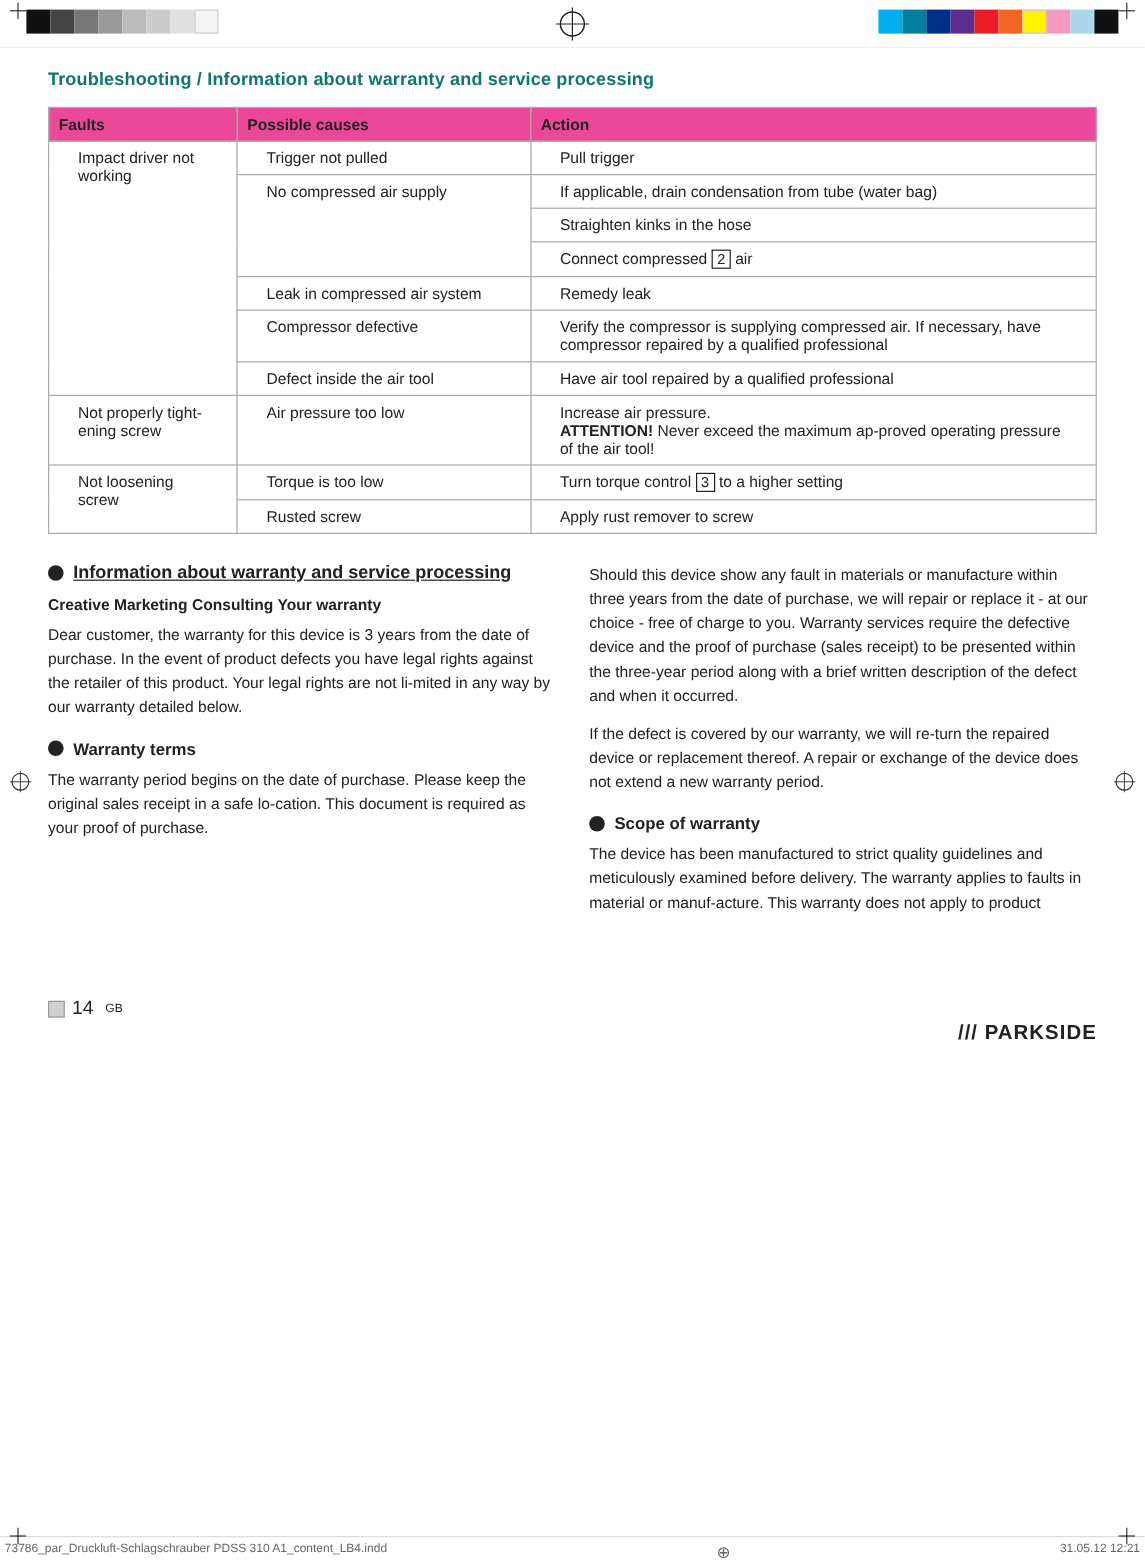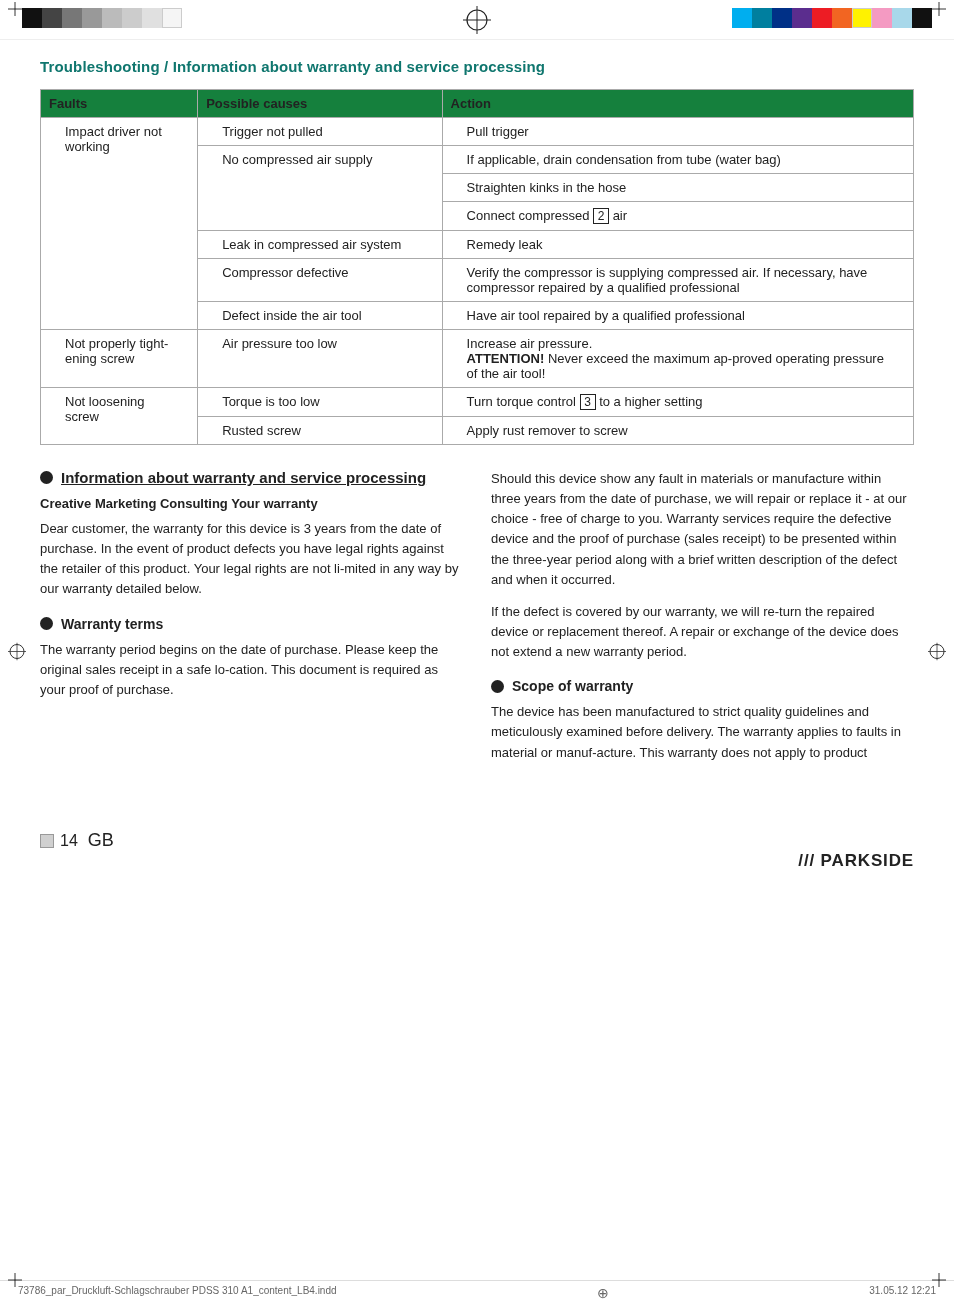--- a/index.html
+++ b/index.html
@@ -38,21 +38,21 @@
 
     
     .trouble-table {
       width: 100%;
       border-collapse: collapse;
       margin-bottom: 24px;
       font-size: 13px;
     }
 
     .trouble-table th {
-      background: #15803d;
+      background: #ec4899;
       border: 1px solid #aaa;
       padding: 6px 8px;
       text-align: left;
       font-weight: bold;
       font-size: 13px;
     }
 
     .trouble-table td {
       border: 1px solid #aaa;
       padding: 6px 24px;
@@ -136,21 +136,21 @@
     }
 
     
     .file-info-bar {
       position: absolute;
       bottom: 0;
       left: 0;
       right: 0;
       display: flex;
       justify-content: space-between;
-      padding: 4px 18px;
+      padding: 4px 4px;
       font-size: 10px;
       color: #666;
       border-top: 1px solid #ddd;
     }
 
     .attention-bold {
       font-weight: bold;
     }
   </style>
 </head>
@@ -325,21 +325,21 @@
     <circle cx="9" cy="9" r="7" fill="none" stroke="#333" stroke-width="1"></circle>
     <line x1="9" y1="0" x2="9" y2="18" stroke="#333" stroke-width="0.8"></line>
     <line x1="0" y1="9" x2="18" y2="9" stroke="#333" stroke-width="0.8"></line>
   </svg>
 </div>
 
 <div class="page-footer">
   <div style="display:flex; align-items:center; gap:6px;">
     <div style="width:14px;height:14px;background:#d0d0d0;border:1px solid #999;"></div>
     <span style="font-size:16px;">14</span>
-    <span style="font-size:18px; margin-left:4px;">GB</span>
+    <span style="font-size:10px; margin-left:4px;">GB</span>
   </div>
   <div style="font-weight:bold; font-size:17px; letter-spacing:0.05em;margin-top:40px;">/// PARKSIDE</div>
 </div>
 
 <div class="file-info-bar">
   <span>73786_par_Druckluft-Schlagschrauber PDSS 310 A1_content_LB4.indd</span>
   <span style="font-size:14px;">⊕</span>
   <span>31.05.12   12:21</span>
 </div>
 

